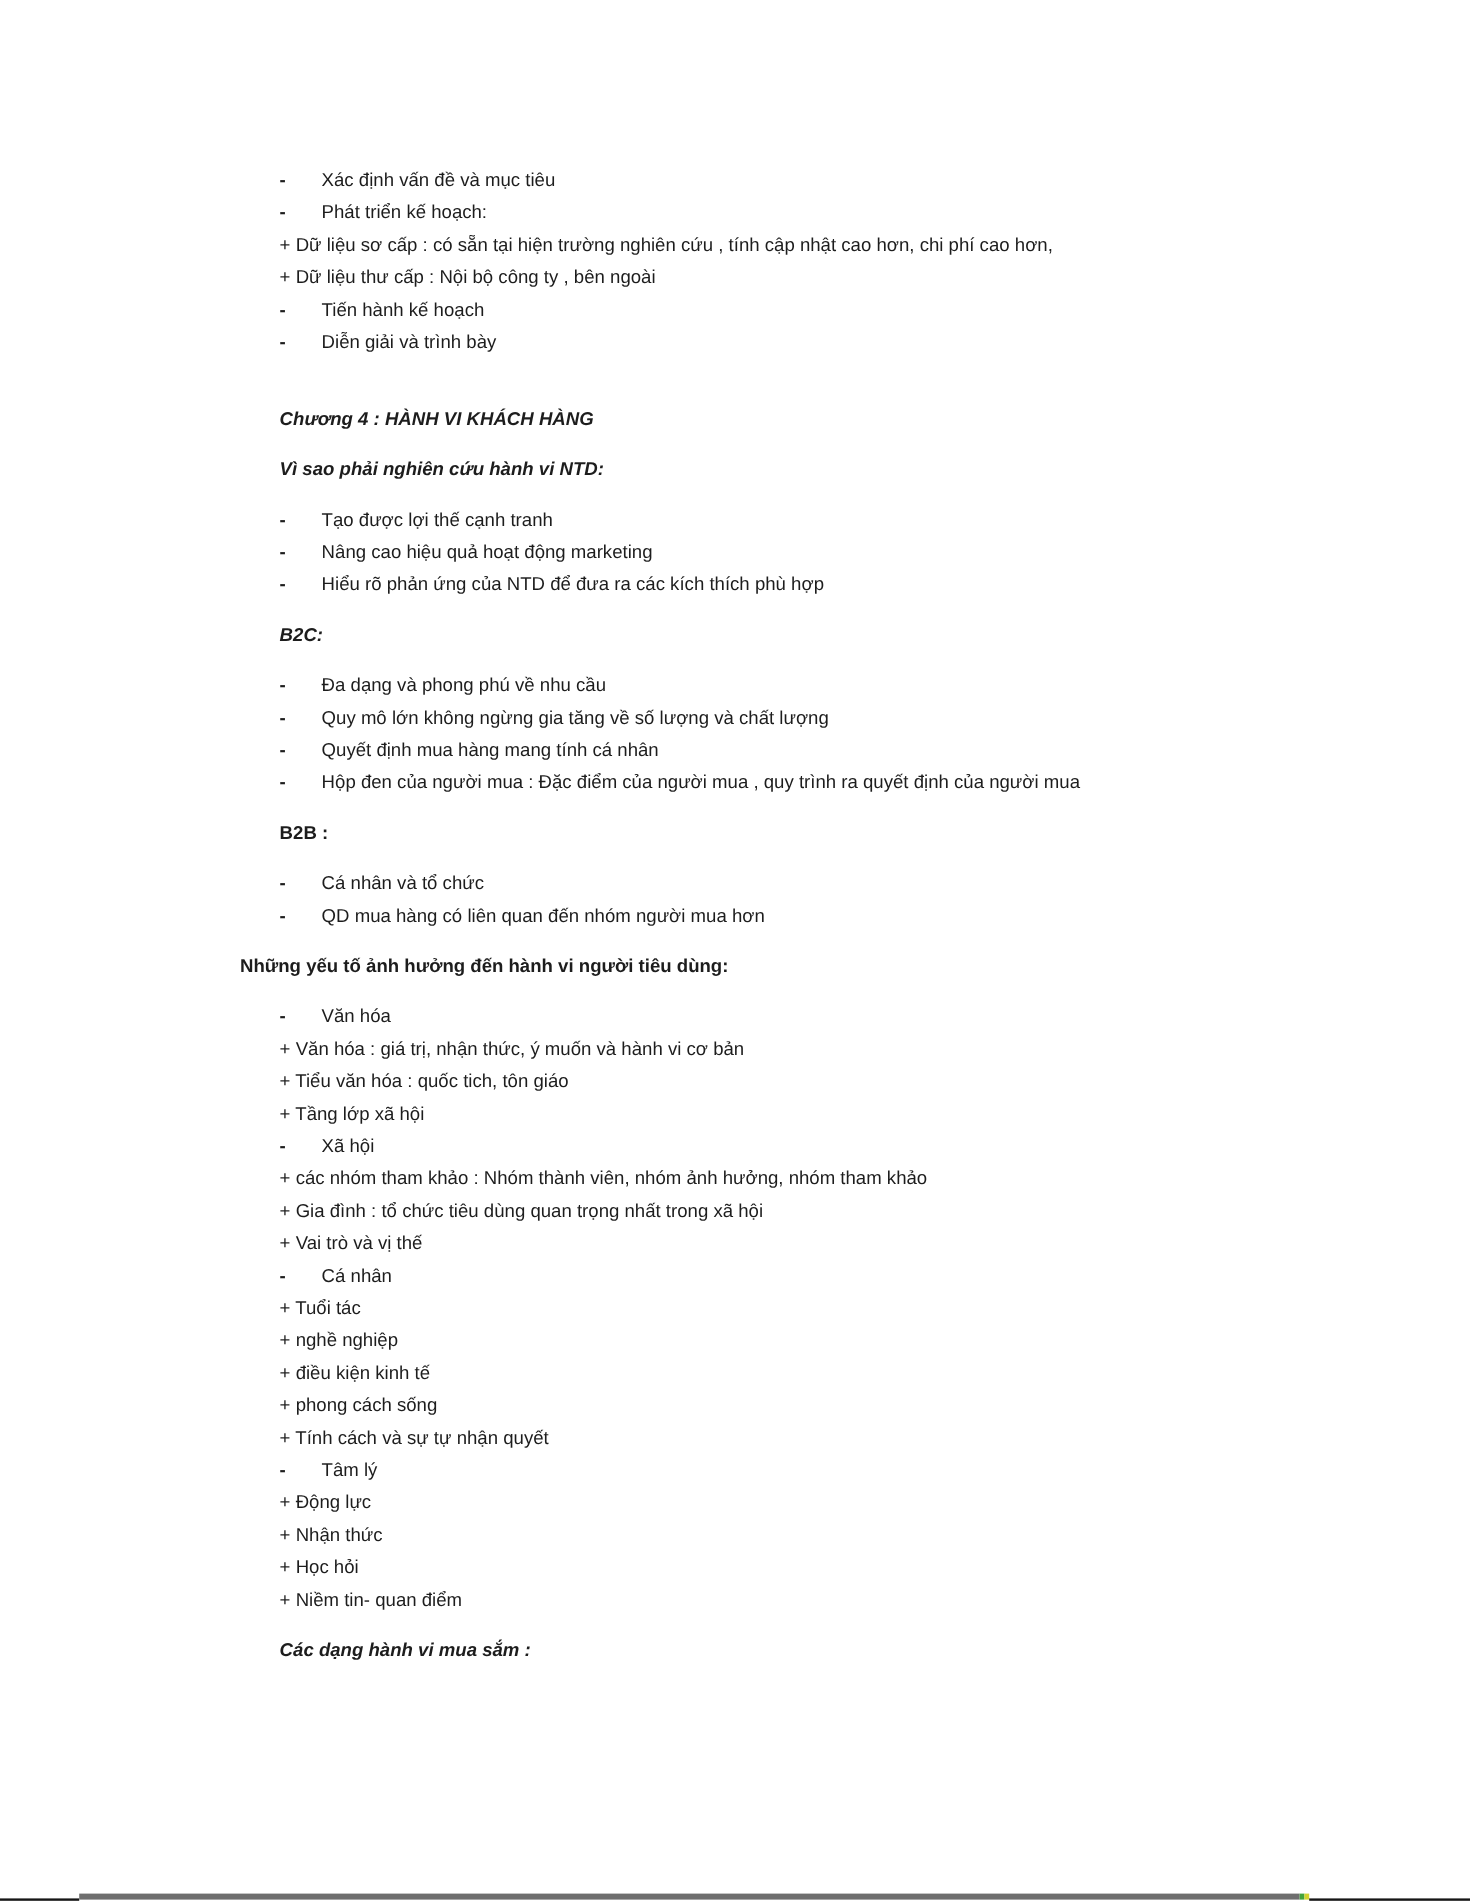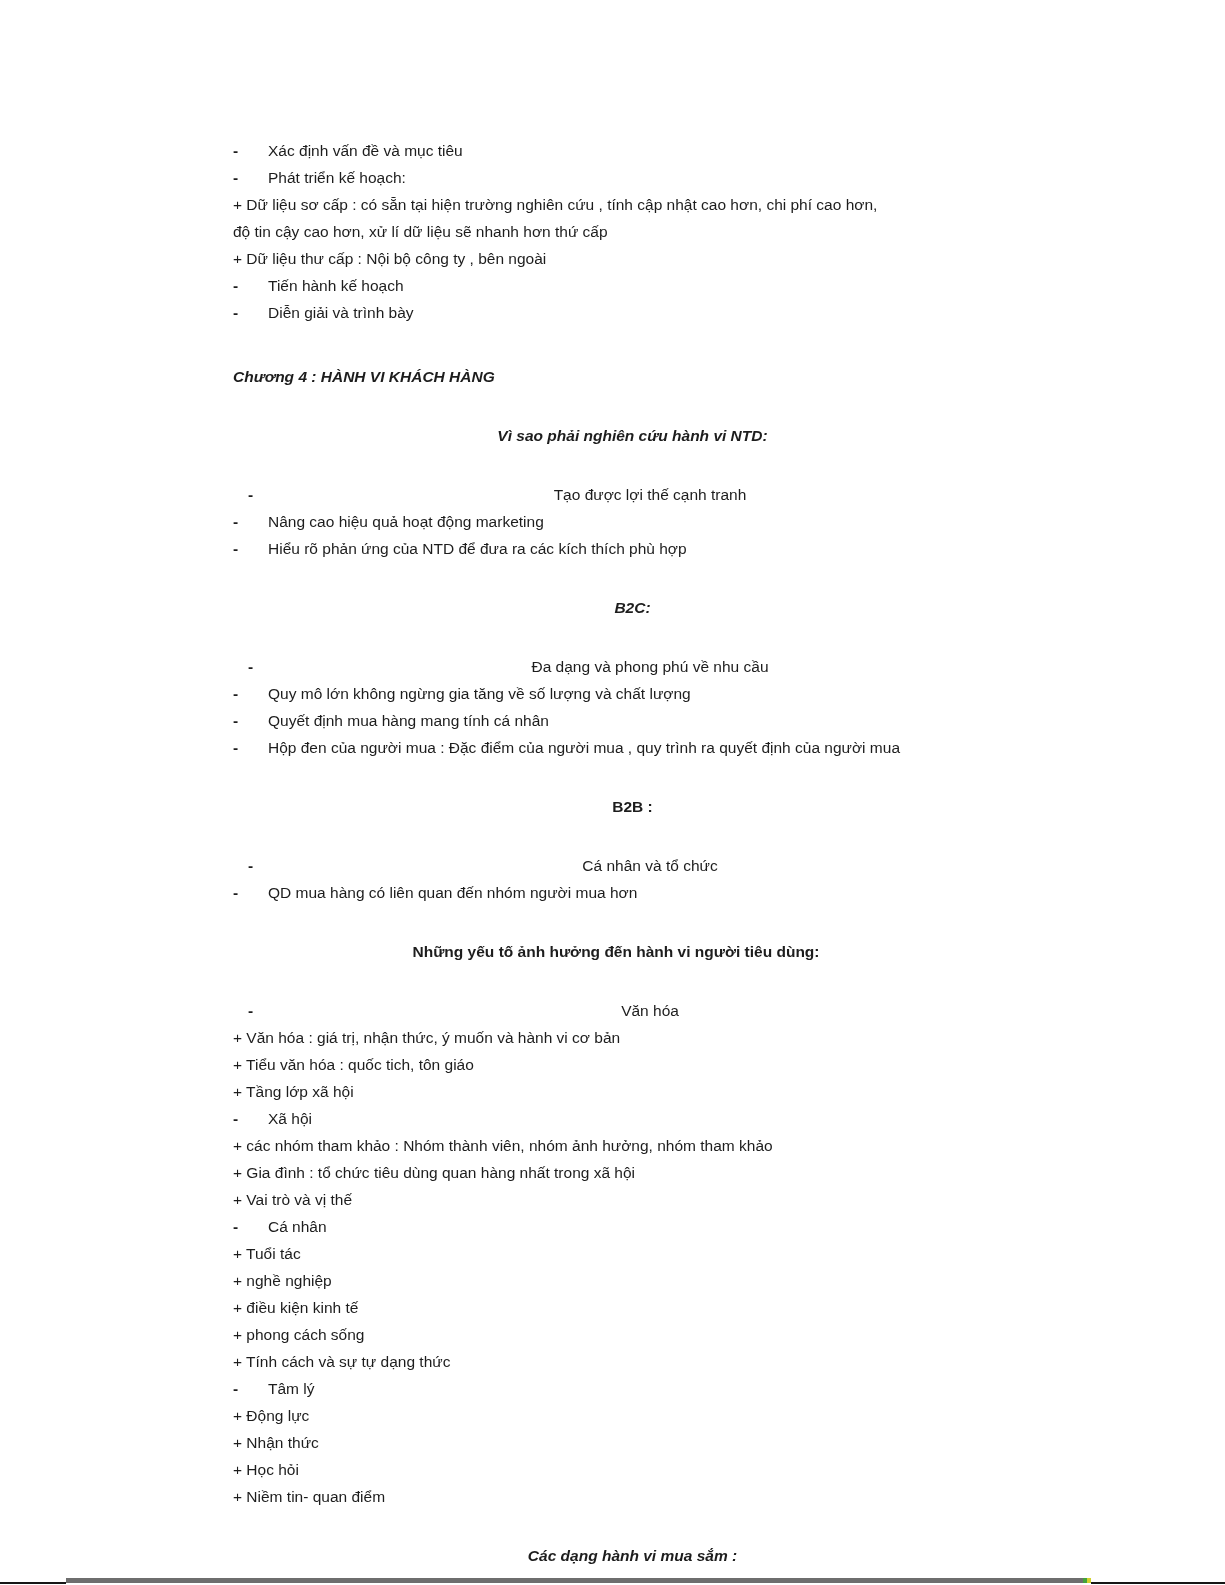--- a/index.html
+++ b/index.html
@@ -30,34 +30,33 @@
   .line.bullet .dash{
     position:absolute;
     left:0; top:0;
     width:35px;
     font-weight:600;
   }
   .line.plus, .line.cont{ }
   .line.heading{ font-weight:700;font-style:italic; }
   .line.heading-left{ margin-left:0; font-weight:700; }
   .line.plain{ font-weight:700; }
-  .sp-section{ margin-top:32px;text-align:center; }
+  .sp-section{ margin-top:15px; }
   .sp-large{ margin-top:37px; }
   .bottom-strip{ position:absolute; left:0; top:0; width:100%; height:100%; pointer-events:none; }
   .bottom-strip .seg{ position:absolute; }
 </style>
 </head>
 <body>
 
 <div class="page">
   <div class="content">
       <div class="line bullet"><span class="dash">-</span><span class="txt">Xác định vấn đề và mục tiêu</span></div>
       <div class="line bullet"><span class="dash">-</span><span class="txt">Phát triển kế hoạch:</span></div>
       <div class="line plus">+ Dữ liệu sơ cấp : có sẵn tại hiện trường nghiên cứu , tính cập nhật cao hơn, chi phí cao hơn,</div>
-      <div class="line cont">độ tin cậy cao hơn, xử lí dữ liệu sẽ nhanh hơn thứ cấp</div>
       <div class="line plus">+ Dữ liệu thư cấp : Nội bộ công ty , bên ngoài</div>
       <div class="line bullet"><span class="dash">-</span><span class="txt">Tiến hành kế hoạch</span></div>
       <div class="line bullet"><span class="dash">-</span><span class="txt">Diễn giải và trình bày</span></div>
       <div class="line heading sp-large">Chương 4 : HÀNH VI KHÁCH HÀNG</div>
       <div class="line heading sp-section">Vì sao phải nghiên cứu hành vi NTD:</div>
       <div class="line bullet sp-section"><span class="dash">-</span><span class="txt">Tạo được lợi thế cạnh tranh</span></div>
       <div class="line bullet"><span class="dash">-</span><span class="txt">Nâng cao hiệu quả hoạt động marketing</span></div>
       <div class="line bullet"><span class="dash">-</span><span class="txt">Hiểu rõ phản ứng của NTD để đưa ra các kích thích phù hợp</span></div>
       <div class="line heading sp-section">B2C:</div>
       <div class="line bullet sp-section"><span class="dash">-</span><span class="txt">Đa dạng và phong phú về nhu cầu</span></div>
@@ -67,28 +66,28 @@
       <div class="line plain sp-section">B2B :</div>
       <div class="line bullet sp-section"><span class="dash">-</span><span class="txt">Cá nhân và tổ chức</span></div>
       <div class="line bullet"><span class="dash">-</span><span class="txt">QD mua hàng có liên quan đến nhóm người mua hơn</span></div>
       <div class="line heading-left sp-section">Những yếu tố ảnh hưởng đến hành vi người tiêu dùng:</div>
       <div class="line bullet sp-section"><span class="dash">-</span><span class="txt">Văn hóa</span></div>
       <div class="line plus">+ Văn hóa : giá trị, nhận thức, ý muốn và hành vi cơ bản</div>
       <div class="line plus">+ Tiểu văn hóa : quốc tich, tôn giáo</div>
       <div class="line plus">+ Tầng lớp xã hội</div>
       <div class="line bullet"><span class="dash">-</span><span class="txt">Xã hội</span></div>
       <div class="line plus">+ các nhóm tham khảo : Nhóm thành viên, nhóm ảnh hưởng, nhóm tham khảo</div>
-      <div class="line plus">+ Gia đình : tổ chức tiêu dùng quan hàng nhất trong xã hội</div>
+      <div class="line plus">+ Gia đình : tổ chức tiêu dùng quan trọng nhất trong xã hội</div>
       <div class="line plus">+ Vai trò và vị thế</div>
       <div class="line bullet"><span class="dash">-</span><span class="txt">Cá nhân</span></div>
       <div class="line plus">+ Tuổi tác</div>
       <div class="line plus">+ nghề nghiệp</div>
       <div class="line plus">+ điều kiện kinh tế</div>
       <div class="line plus">+ phong cách sống</div>
-      <div class="line plus">+ Tính cách và sự tự dạng thức</div>
+      <div class="line plus">+ Tính cách và sự tự nhận quyết</div>
       <div class="line bullet"><span class="dash">-</span><span class="txt">Tâm lý</span></div>
       <div class="line plus">+ Động lực</div>
       <div class="line plus">+ Nhận thức</div>
       <div class="line plus">+ Học hỏi</div>
       <div class="line plus">+ Niềm tin- quan điểm</div>
       <div class="line heading sp-section">Các dạng hành vi mua sắm :</div>
     </div>
   <div class="bottom-strip">
       <div class="seg" style="left: 0px; top: 1582px; width: 66px; height: 2px; background: rgb(22, 22, 22);"></div>
       <div class="seg" style="left: 66px; top: 1578px; width: 1017px; height: 5px; background: rgb(110, 110, 110);"></div>

